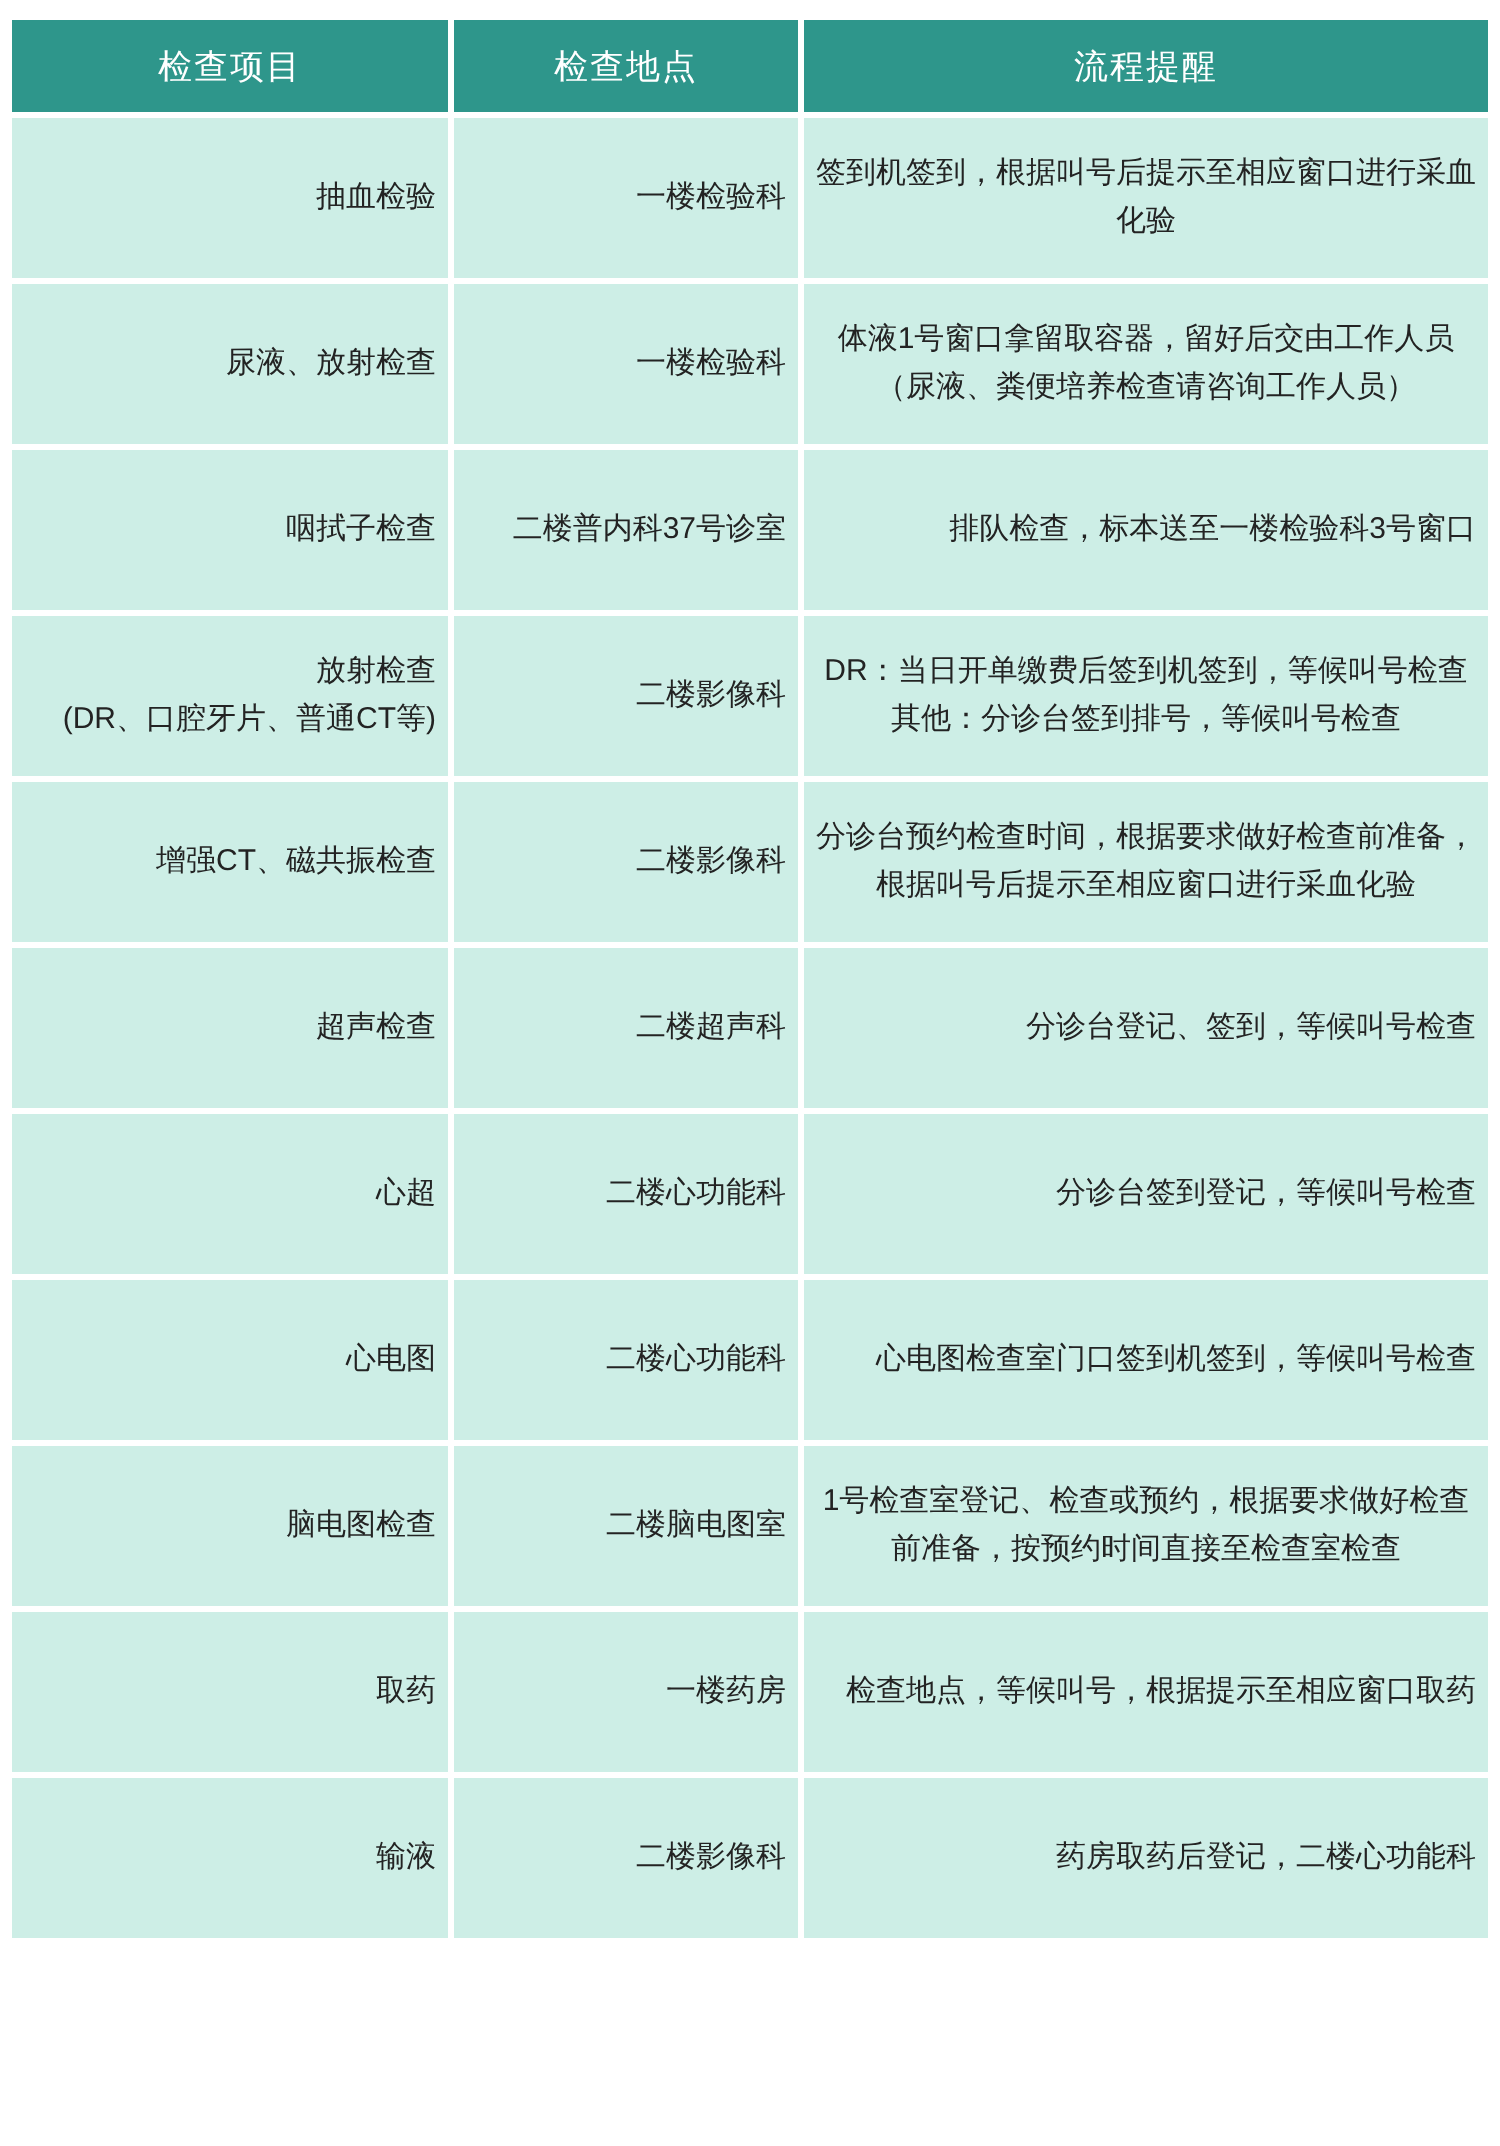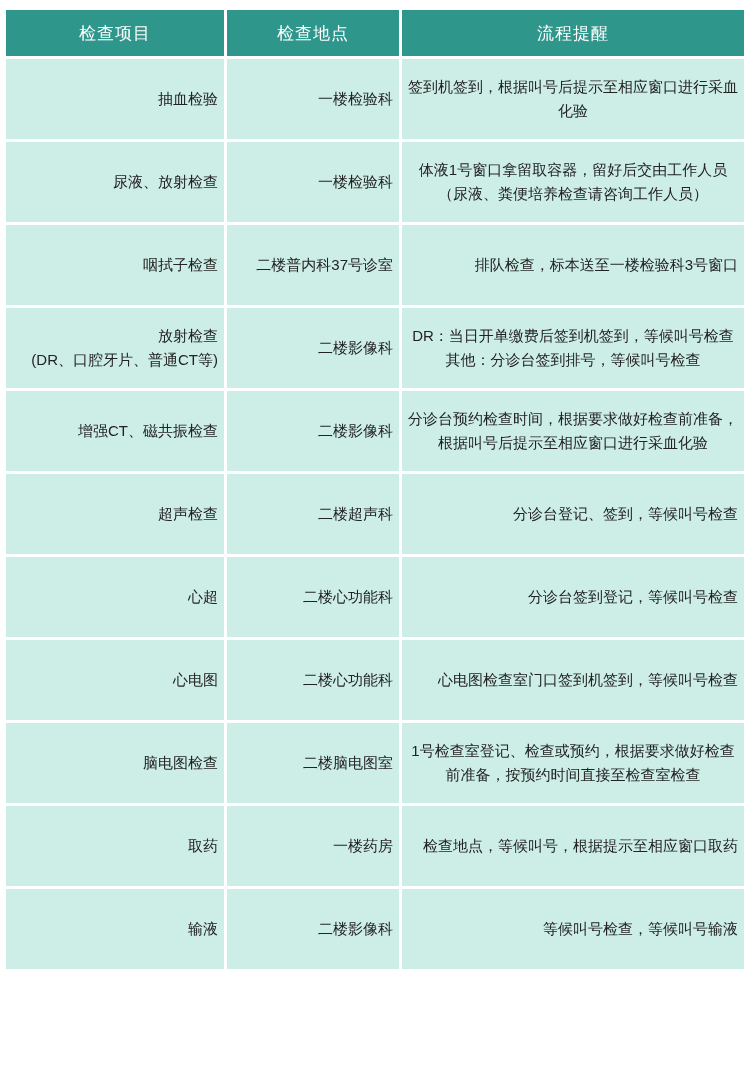--- a/index.html
+++ b/index.html
@@ -122,17 +122,17 @@
           <td class="cell reminder left">1号检查室登记、检查或预约，根据要求做好检查前准备，按预约时间直接至检查室检查</td>
         </tr>
         <tr>
           <td class="cell item">取药</td>
           <td class="cell location">一楼药房</td>
           <td class="cell reminder">检查地点，等候叫号，根据提示至相应窗口取药</td>
         </tr>
         <tr>
           <td class="cell item">输液</td>
           <td class="cell location">二楼影像科</td>
-          <td class="cell reminder">等候叫号检查，等候叫号输液</td>
+          <td class="cell reminder">药房取药后登记，二楼心功能科</td>
         </tr>
       </tbody>
   </table>
 </div>
 
 </body></html>

